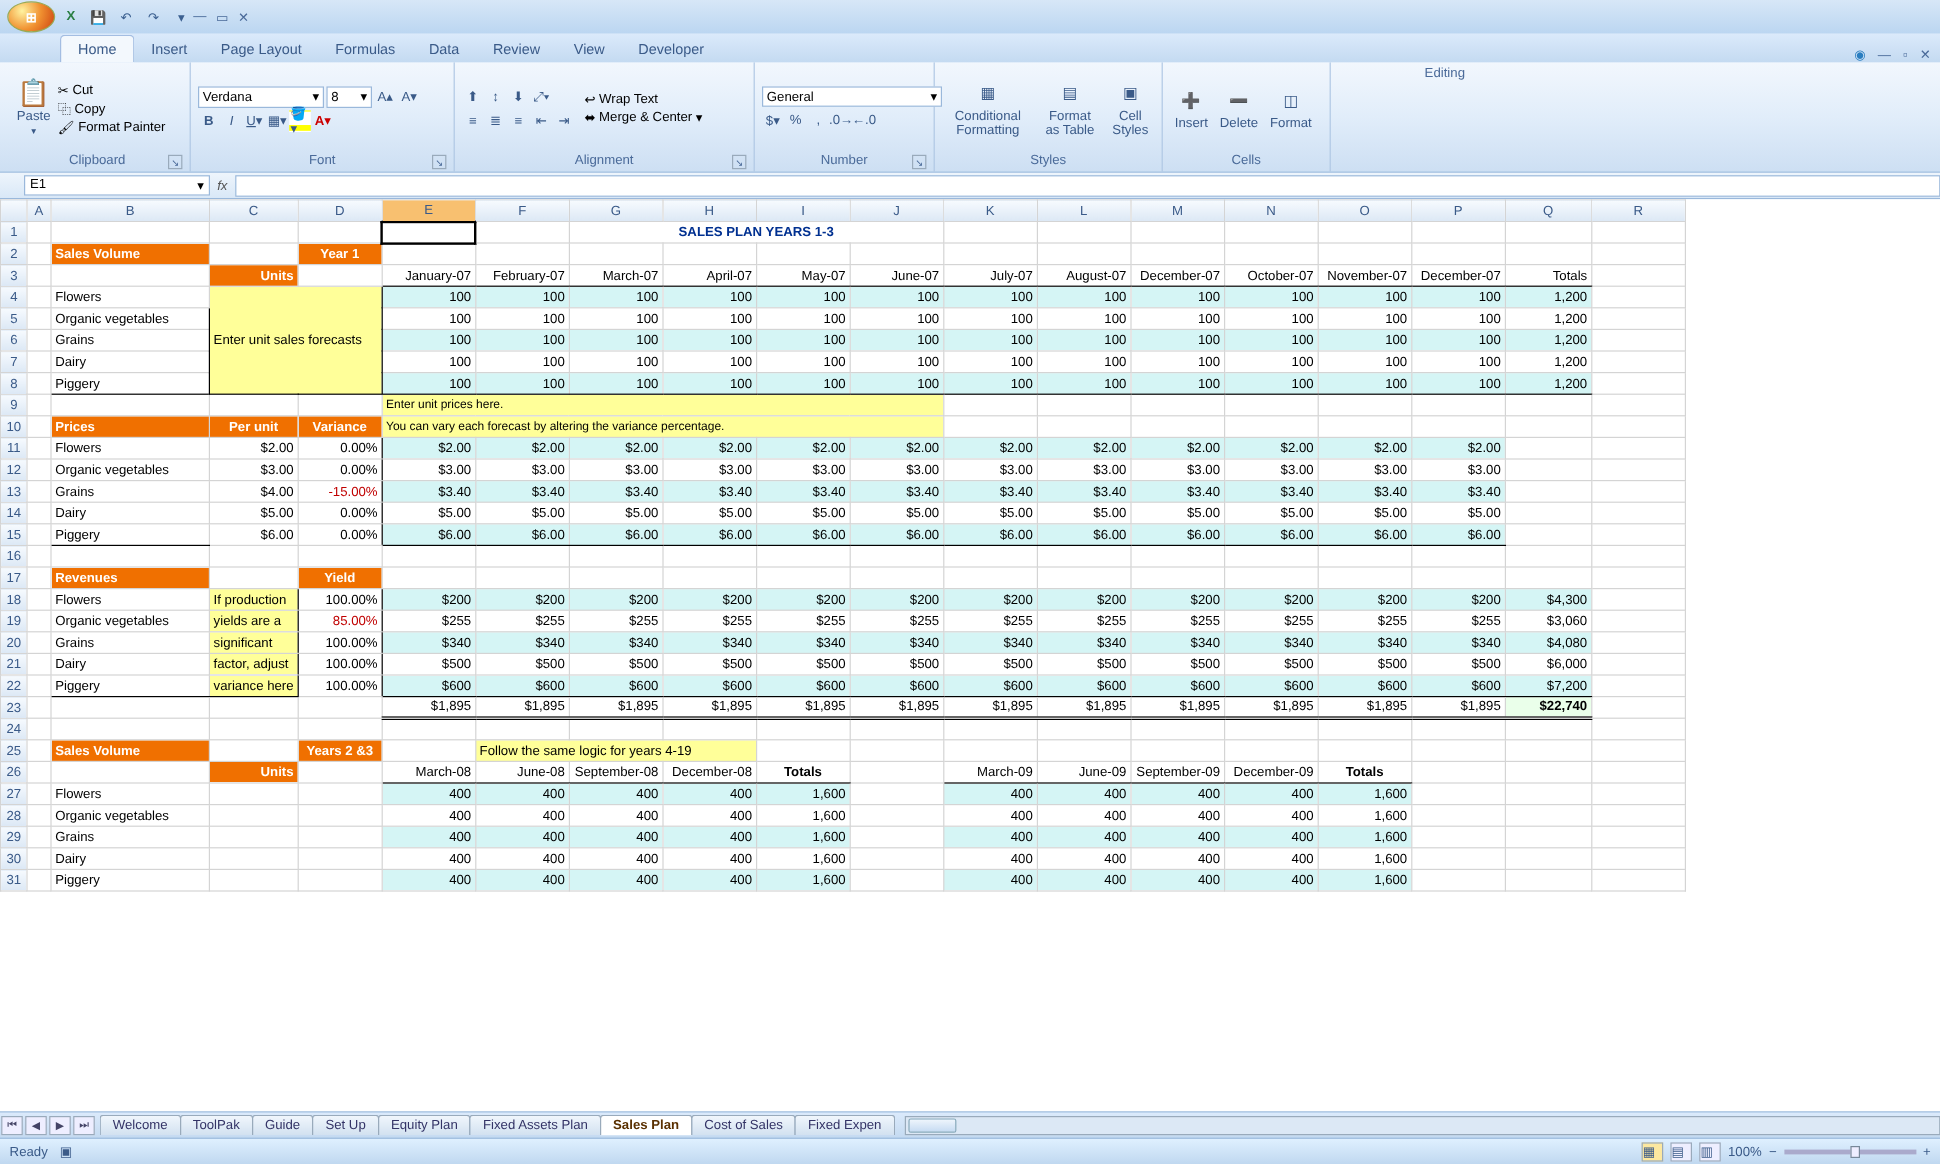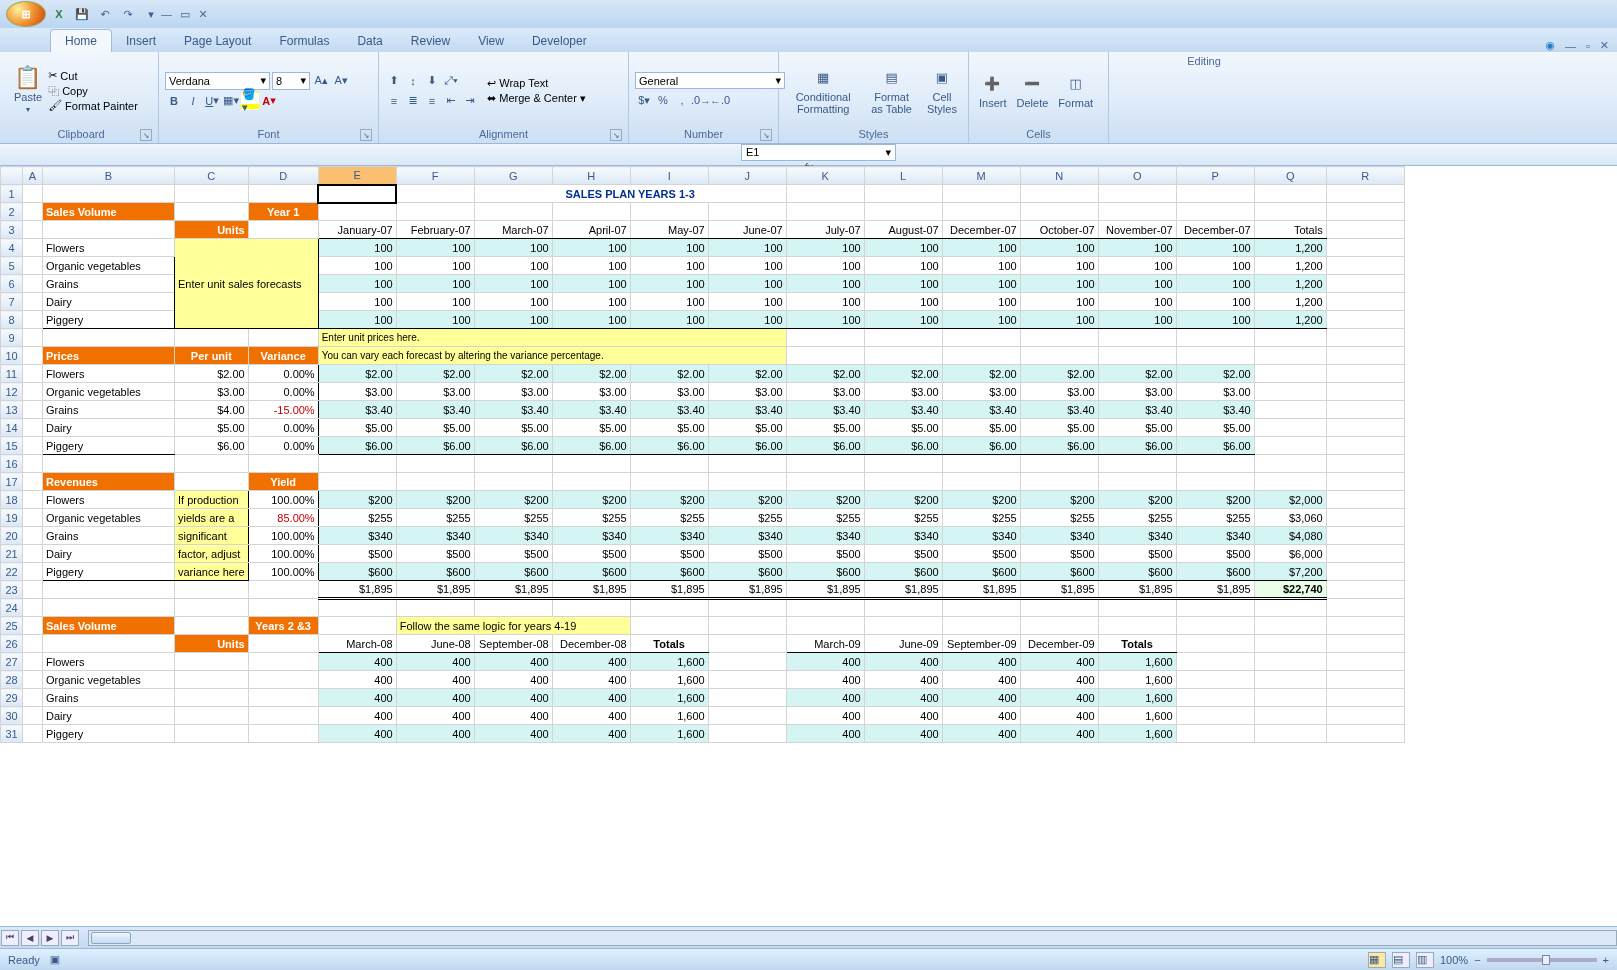--- a/index.html
+++ b/index.html
@@ -19,21 +19,21 @@
 .rgroup-body { flex:1; display:flex; align-items:center; gap:2px; }
 .rgroup-label { text-align:center; color:#4a6a99; font-size:11px; padding:1px 0; display:flex; justify-content:center; position:relative;}
 .rgroup-label .dlaunch { position:absolute; right:0; bottom:0; width:12px; height:12px; border:1px solid #9ab; font-size:8px; display:flex; align-items:center; justify-content:center; }
 .rbtn-lg { display:flex; flex-direction:column; align-items:center; gap:2px; padding:2px 4px; color:#3a5a88; font-size:11px; }
 .ricon { width:22px; height:22px; display:inline-flex; align-items:center; justify-content:center; border:1px solid transparent; color:#3a5a88; font-size:13px; }
 .ricon.sm { width:18px; height:18px; font-size:11px; }
 .fontbox { display:flex; flex-direction:column; gap:2px; }
 .fsel { display:flex; gap:2px; }
 .combo { background:#fff; border:1px solid #9ab8db; padding:1px 3px; font-size:11px; display:flex; align-items:center; }
 .iconrow { display:flex; gap:1px; }
-.namebox-bar { height:22px; background:linear-gradient(#eef5fc,#d9e8f7); border-bottom:1px solid #9ab8db; display:flex; align-items:center;flex-direction:column; }
+.namebox-bar { height:22px; background:linear-gradient(#eef5fc,#d9e8f7); border-bottom:1px solid #9ab8db; display:flex; align-items:center; }
 .namebox { width:155px; background:#fff; border:1px solid #9ab8db; margin-left:20px; padding:1px 4px; font-size:11px; display:flex; justify-content:space-between; }
 .fx { margin:0 6px; font-style:italic; color:#555; }
 .fbar { flex:1; background:#fff; border:1px solid #9ab8db; height:18px; }
 .sheet-area { position:relative; background:#fff; height:calc(100vh - 28px - 24px - 92px - 22px - 22px - 22px); overflow:auto; }
 .grid { border-collapse:collapse; table-layout:fixed; }
 .grid td, .grid th { border:1px solid #d4d4d4; padding:0 3px; height:18px; font-size:11px; font-family:Verdana,sans-serif; white-space:nowrap; overflow:hidden; }
 .grid th { background:linear-gradient(#f6fafe,#dce8f5); color:#3a5a88; font-weight:normal; text-align:center; position:sticky; top:0; }
 .grid th.rowh { position:sticky; left:0; text-align:center; width:22px; }
 .colA { width:20px; } .colLabel { width:132px; } .colC { width:68px; } .colD { width:70px; } .colM { width:78px; } .colTot { width:72px; }
 .ohdr { background:#f07000; color:#fff; font-weight:bold; text-align:center; }
@@ -638,21 +638,21 @@
           <td class="cyan num">$200</td>
           <td class="cyan num">$200</td>
           <td class="cyan num">$200</td>
           <td class="cyan num">$200</td>
           <td class="cyan num">$200</td>
           <td class="cyan num">$200</td>
           <td class="cyan num">$200</td>
           <td class="cyan num">$200</td>
           <td class="cyan num">$200</td>
           <td class="cyan num">$200</td>
-          <td class="cyan num">$2,000</td>
+          <td class="cyan num">$4,300</td>
           <td class=""></td>
         </tr>
         <tr>
           <th class="rowh">19</th>
           <td class=""></td>
           <td class="bdr-l">Organic vegetables</td>
           <td class="note bdr-l bdr-r">yields are a</td>
           <td class="num bdr-r red">85.00%</td>
           <td class=" num">$255</td>
           <td class=" num">$255</td>
@@ -921,20 +921,31 @@
         </tr>
       </tbody>
     </table>
 </div>
 
 <div class="sheet-tabs">
   <div class="navbtn">⏮</div>
   <div class="navbtn">◀</div>
   <div class="navbtn">▶</div>
   <div class="navbtn">⏭</div>
+  <div id="stabs" style="display:flex;margin-left:4px;">
+      <div class="stab">Welcome</div>
+      <div class="stab">ToolPak</div>
+      <div class="stab">Guide</div>
+      <div class="stab">Set Up</div>
+      <div class="stab">Equity Plan</div>
+      <div class="stab">Fixed Assets Plan</div>
+      <div class="stab active">Sales Plan</div>
+      <div class="stab">Cost of Sales</div>
+      <div class="stab">Fixed Expen</div>
+    </div>
   <div class="hscroll">
       <div class="hthumb"></div>
     </div>
 </div>
 
 <div class="statusbar">
   <span>Ready</span>
   <span style="margin-left:10px;">▣</span>
   <div class="sb-right">
     <div class="viewbtn on">▦</div>

